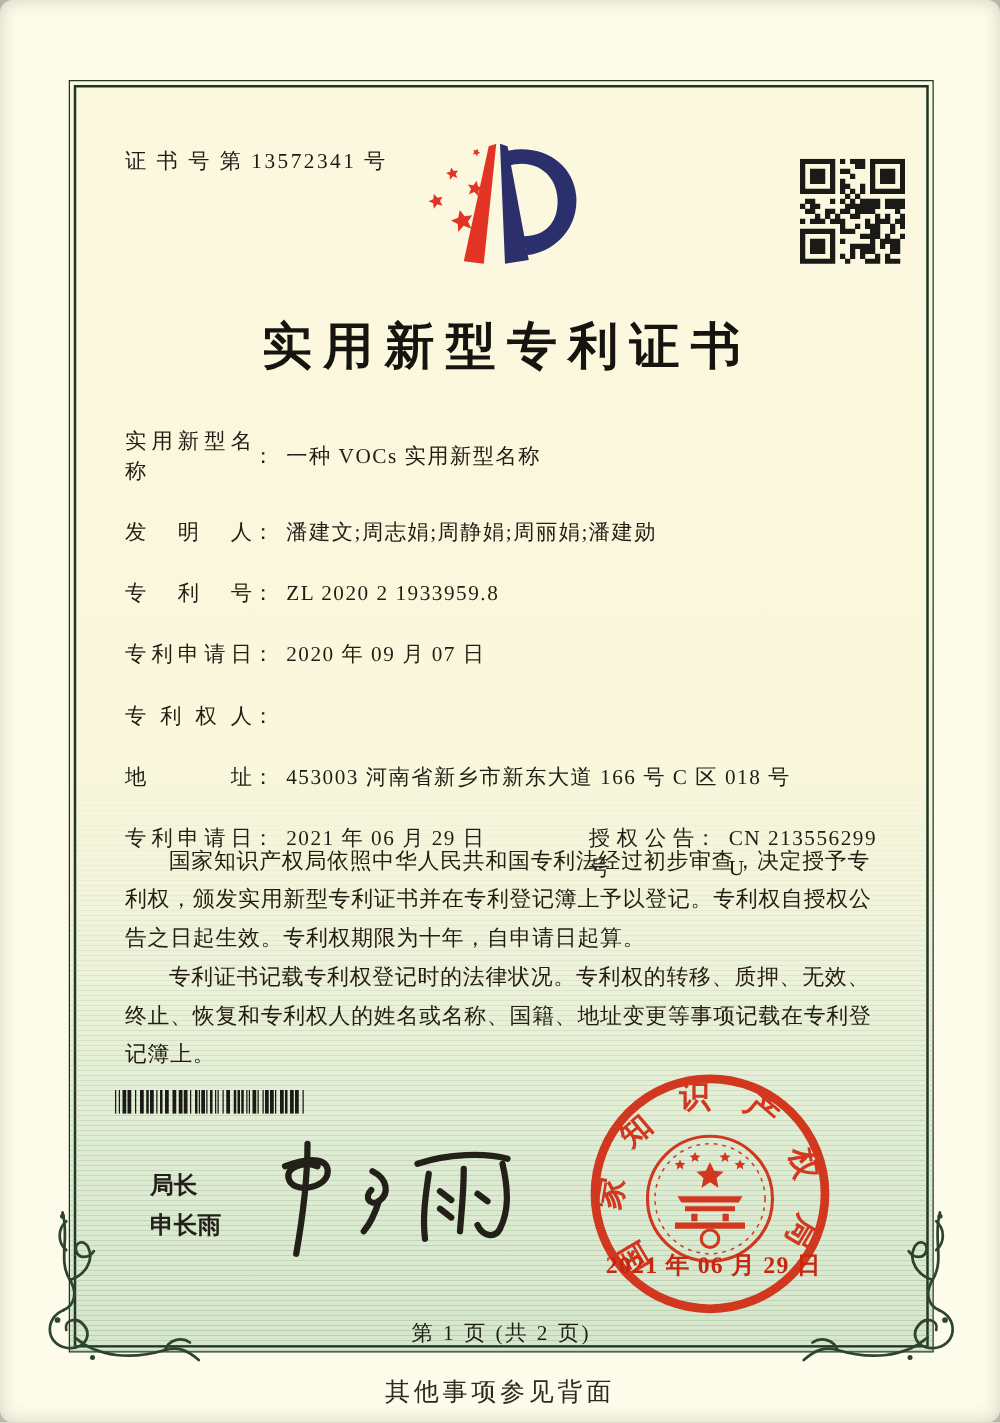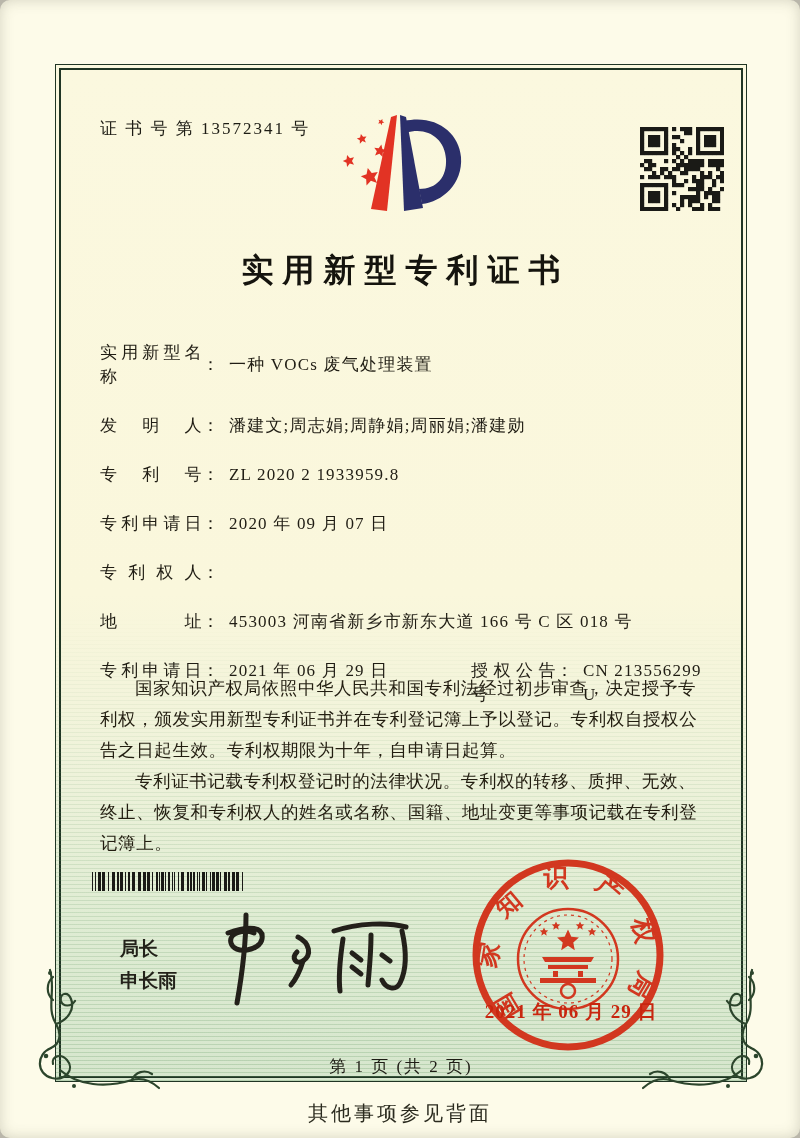--- a/index.html
+++ b/index.html
@@ -33,21 +33,21 @@
   }
   
   .cert-no{
     position:absolute;left:44px;top:52px;
     font-size:17px;letter-spacing:2px;color:#1d1c14;
   }
   .logo{position:absolute;left:278px;top:40px;}
   .qr{position:absolute;left:584px;top:62px;background:#fbf8df;}
   .title{
     position:absolute;left:0;right:0;top:184px;text-align:center;
-    font-size:32px;font-weight:700;letter-spacing:9px;text-indent:9px;color:#15140e;
+    font-size:40px;font-weight:700;letter-spacing:9px;text-indent:9px;color:#15140e;
   }
   
   .fields{position:absolute;left:44px;right:36px;top:276px;font-size:17px;color:#201d14;}
   .field-row{display:flex;align-items:center;line-height:24px;margin-bottom:25px;position:relative;}
   .fl{display:inline-block;width:102px;text-align:justify;text-align-last:justify;letter-spacing:.5px;}
   .fc{margin:0 2px 0 0;}
   .fv{margin-left:8px;letter-spacing:1.2px;}
   .grp-right{position:absolute;left:359px;top:0;display:flex;margin-left:12px;}
   .grp-right .fl{width:92px;}
   
@@ -335,21 +335,21 @@
         <rect x="72" y="80" width="4.2" height="4.2" fill="#1a1a16"></rect>
         <rect x="76" y="80" width="4.2" height="4.2" fill="#1a1a16"></rect>
       </svg>
 
     <div class="title">实用新型专利证书</div>
 
     <div class="fields">
       <div class="field-row">
         <span class="fl">实用新型名称</span>
           <span class="fc">：</span>
-        <span class="fv">一种 VOCs 废气处理装置</span>
+        <span class="fv">一种 VOCs 实用新型名称</span>
       </div>
       <div class="field-row">
         <span class="fl">发明人</span>
           <span class="fc">：</span>
         <span class="fv">潘建文;周志娟;周静娟;周丽娟;潘建勋</span>
       </div>
       <div class="field-row">
         <span class="fl">专利号</span>
           <span class="fc">：</span>
         <span class="fv">ZL 2020 2 1933959.8</span>

